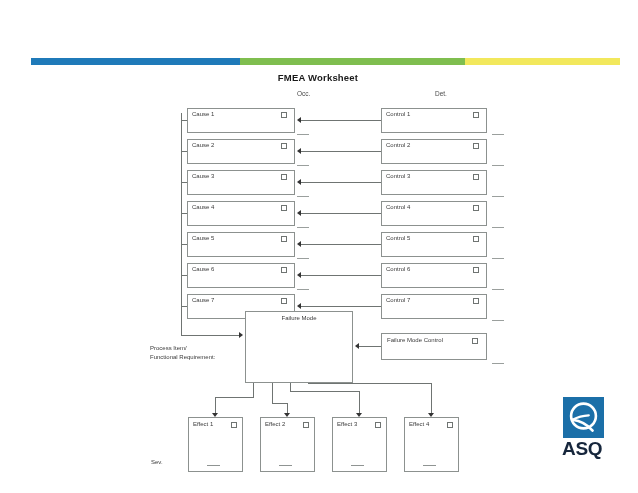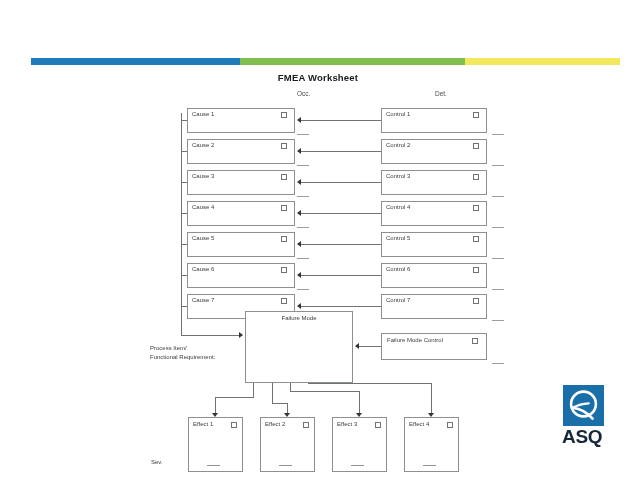--- a/index.html
+++ b/index.html
@@ -110,21 +110,21 @@
 
   #sev-label{
     position:absolute;left:151px;top:391px;
     font-size:6px;color:#3b3b3b;
   }
   .sev-blank{
     position:absolute;height:0;border-bottom:1.4px solid #8f9492;width:13px;
   }
 
   
-  #asq-logo{position:absolute;left:563px;top:385px;width:56px;height:70px;}
+  #asq-logo{position:absolute;left:563px;top:397px;width:56px;height:70px;}
   #asq-square{
     position:absolute;left:0;top:0;width:41px;height:41px;background:#1b6fa8;
   }
   #asq-q{position:absolute;left:0;top:0;width:41px;height:41px;}
   #asq-word{
     position:absolute;left:-1px;top:41px;width:50px;
     font-size:19px;line-height:21px;font-weight:bold;color:#16263c;
     letter-spacing:-0.3px;
   }
 </style>

